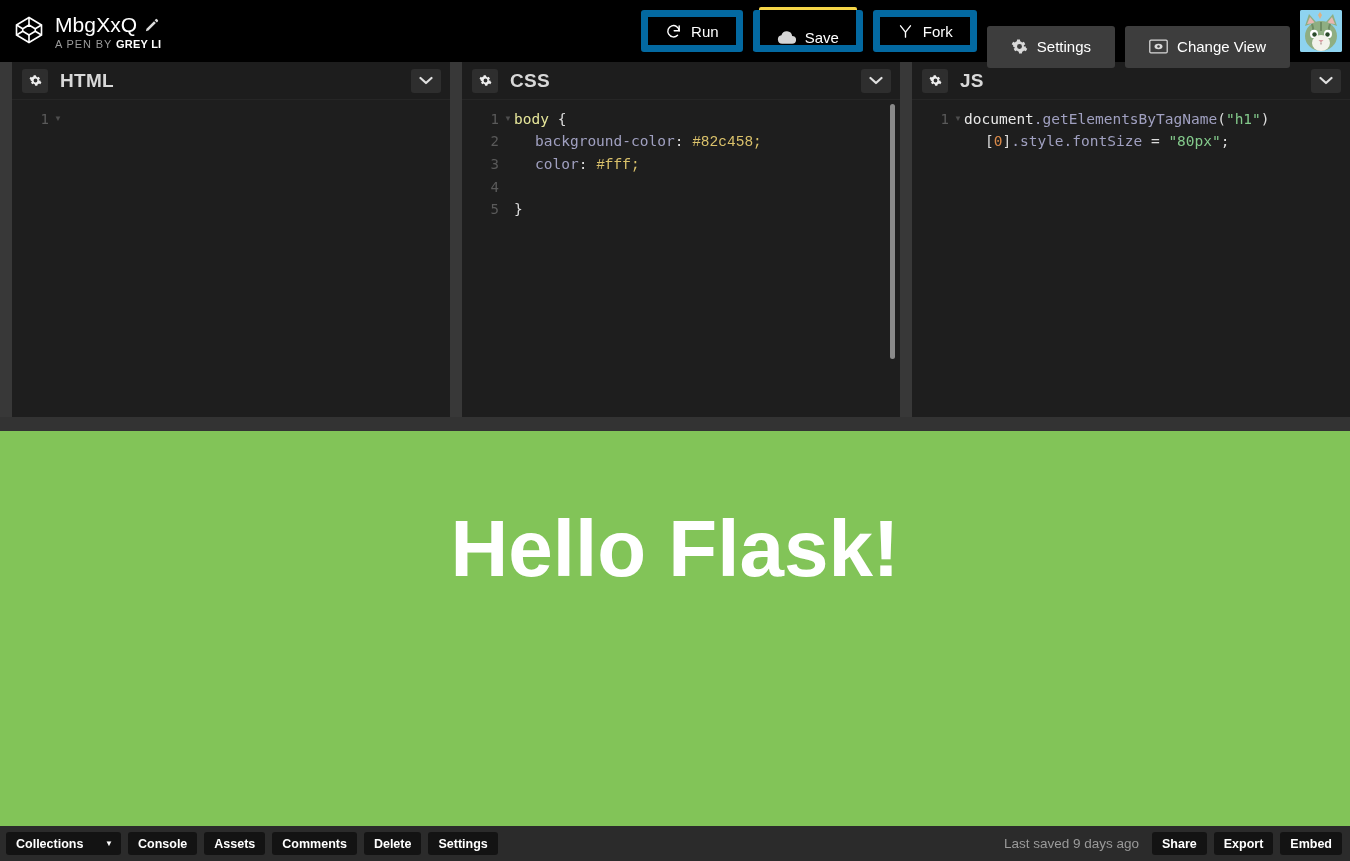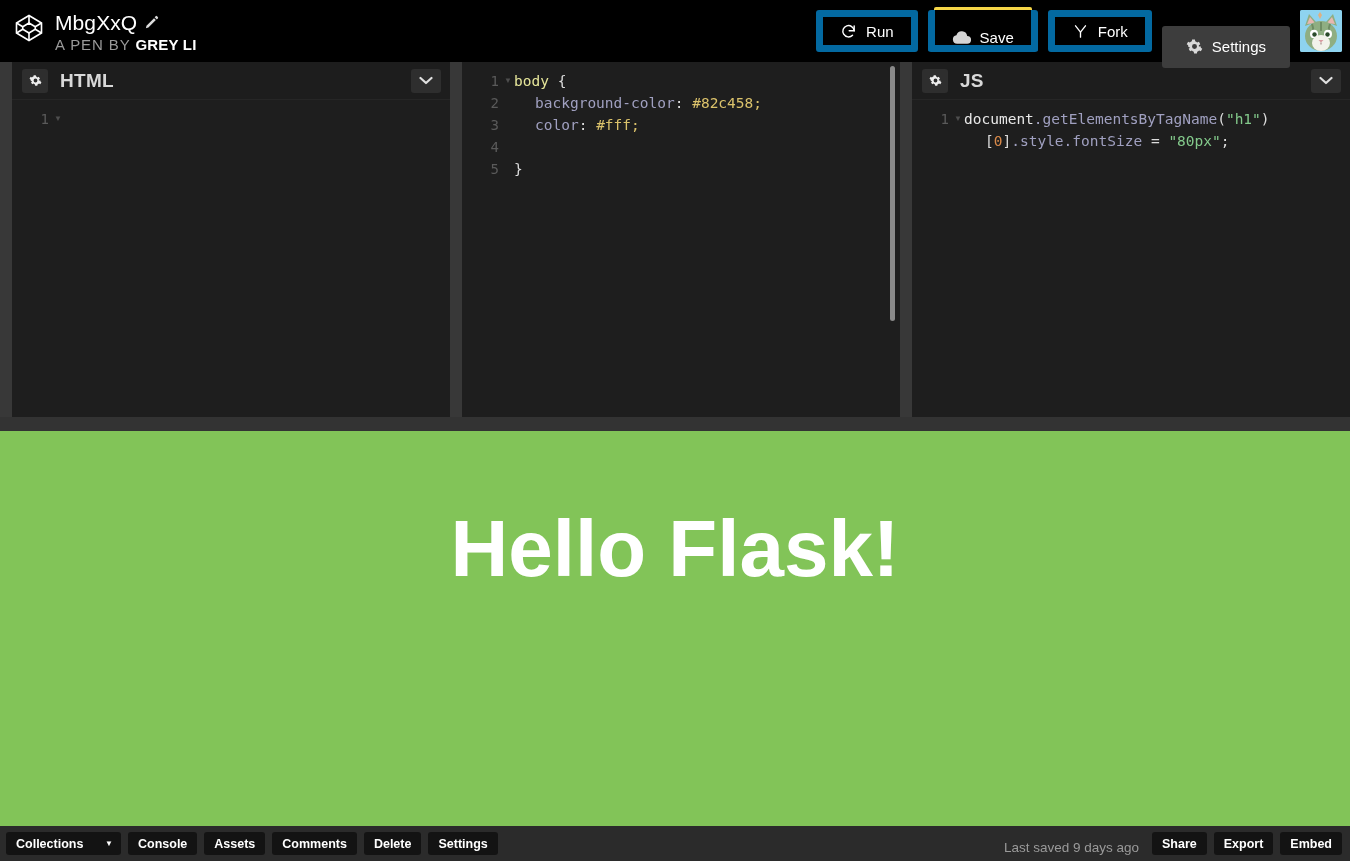--- a/index.html
+++ b/index.html
@@ -16,21 +16,21 @@
     height: 62px; background: #000; flex: 0 0 62px;
     display: flex; align-items: center; justify-content: space-between;
     padding: 0 8px 0 10px; position: relative;
   }
   .brand { display: flex; align-items: flex-start; gap: 11px; padding-left: 4px; }
   .logo-mark { width: 30px; height: 30px; margin-top: 3px; flex: 0 0 30px; }
   .brand-text { display: flex; flex-direction: column; gap: 1px; padding-top: 1px; }
   .pen-title-row { display: flex; align-items: center; gap: 7px; }
   .pen-title { font-size: 21px; color: #fff; font-weight: 400; letter-spacing: .1px; }
   .pen-edit-icon { width: 15px; height: 15px; display: inline-block; opacity: .95; }
-  .pen-by { font-size: 15px; color: #9a9a9a; letter-spacing: .9px; text-transform: uppercase; text-align: right; }
+  .pen-by { font-size: 11px; color: #9a9a9a; letter-spacing: .9px; text-transform: uppercase; text-align: right; }
   .pen-by b { color: #fff; font-weight: 700; letter-spacing: .2px; }
 
   .header-actions { display: flex; align-items: center; gap: 10px; }
   .btn {
     height: 42px; display: flex; align-items: center; gap: 9px;
     padding: 0 17px; border-radius: 3px; font-size: 15px; color: #fff;
     background: #000; border: 7px solid #0369a1; cursor: pointer; white-space: nowrap;
   }
   .btn.soft { background: #3d3d3d; border-color: #3d3d3d; margin-top: 31px; }
   .btn.save { position: relative; border-top: none; padding-top: 19px; }
@@ -75,21 +75,21 @@
   }
   .fold { width: 10px; flex: 0 0 10px; color: #4e4e4e; font-size: 8px; line-height: 22px; }
   .code-text {
     flex: 1 1 auto; font-family: "DejaVu Sans Mono", monospace;
     font-size: 14.5px; color: #e8e8e8; white-space: pre-wrap; word-break: break-word;
     padding-right: 18px;
   }
   .tag    { color: #c8a05a; }
   .sel    { color: #e6e69a; }
   .prop   { color: #a0a0c0; }
-  .val    { color: #dbc26b; }
+  .val    { color: #dbc26b; font-family: Liberation Mono, monospace; }
   .punc   { color: #dcdcdc; }
   .str    { color: #83c98b; }
   .num    { color: #d98a4a; }
   .plain  { color: #e8e8e8; }
   .ind1 { padding-left: 1.45em; }
   .ind-wrap { padding-left: 1.45em; }
 
   .pane-scrollbar {
     position: absolute; right: 5px; top: 4px; width: 5px; height: 255px;
     background: #8a8a8a; border-radius: 3px; cursor: pointer;
@@ -108,21 +108,21 @@
     font-size: 80px; font-weight: 700; color: #fff; text-align: center;
     margin-top: 72px; width: 100%;
   }
 
   
   .footer {
     height: 35px; flex: 0 0 35px; background: #2b2b2b;
     display: flex; align-items: center; justify-content: space-between;
     padding: 0 8px 0 6px;
   }
-  .footer-left, .footer-right { display: flex; align-items: flex-end; gap: 7px; }
+  .footer-left, .footer-right { display: flex; align-items: center; gap: 7px; }
   .fbtn {
     height: 23px; background: #131313; border: none; border-radius: 3px;
     color: #fff; font-size: 12.5px; font-weight: 700; padding: 0 10px;
     display: flex; align-items: center; cursor: pointer;
     font-family: "Liberation Sans", sans-serif;
   }
   .fbtn.collections { width: 115px; justify-content: space-between; padding-right: 8px; }
   .caret { font-size: 8px; color: #fff; }
   .saved-txt { font-size: 13.5px; color: #9a9a9a; margin-right: 6px; }
 </style>
@@ -196,20 +196,30 @@
 
       <button class="btn soft">
         <span>
           <svg width="17" height="17" viewBox="0 0 24 24" fill="#d9d9d9">
             <path d="M12 8.5a3.5 3.5 0 1 0 0 7 3.5 3.5 0 0 0 0-7zm9 3.5c0 .6-.05 1.1-.13 1.6l2.1 1.6-2 3.5-2.5-1a7.6 7.6 0 0 1-2.7 1.6l-.4 2.6h-4l-.4-2.6a7.6 7.6 0 0 1-2.7-1.6l-2.5 1-2-3.5 2.1-1.6A8 8 0 0 1 3 12c0-.6.05-1.1.13-1.6L1 8.8l2-3.5 2.5 1a7.6 7.6 0 0 1 2.7-1.6l.4-2.6h4l.4 2.6c1 .3 1.9.9 2.7 1.6l2.5-1 2 3.5-2.1 1.6c.08.5.13 1 .13 1.6z"></path>
           </svg>
         </span>
         <span>Settings</span>
       </button>
 
+      <button class="btn soft">
+        <span>
+          <svg width="19" height="15" viewBox="0 0 24 18" fill="none" stroke="#d9d9d9" stroke-width="1.6">
+            <rect x="1" y="1" width="22" height="16" rx="1.5"></rect>
+            <ellipse cx="12" cy="9" rx="5" ry="3.4" fill="#d9d9d9" stroke="none"></ellipse>
+            <circle cx="12" cy="9" r="1.6" fill="#3d3d3d" stroke="none"></circle>
+          </svg>
+        </span>
+        <span>Change View</span>
+      </button>
 
       <span class="avatar">
         <svg width="42" height="42" viewBox="0 0 42 42">
           <rect width="42" height="42" fill="#8ed3ef"></rect>
           <path d="M20 2 l2 3 -2 4 -2-4z" fill="#e0b080"></path>
           <path d="M5 16 L9 4 L16 12 Z" fill="#8fae82"></path>
           <path d="M37 16 L33 4 L26 12 Z" fill="#8fae82"></path>
           <path d="M7 14 L10 7 L15 13 Z" fill="#e8b7b0"></path>
           <path d="M35 14 L32 7 L27 13 Z" fill="#e8b7b0"></path>
           <ellipse cx="21" cy="26" rx="16" ry="15" fill="#8fae82"></ellipse>
@@ -251,20 +261,35 @@
         <div class="code-line">
           <span class="lineno">1</span>
           <span class="fold">▼</span>
         </div>
       </div>
     </div>
 
     <div class="gutter-v"></div>
 
     <div class="pane">
+      <div class="pane-head">
+        <div class="pane-head-left">
+          <span class="pane-gear">
+            <svg width="13" height="13" viewBox="0 0 24 24" fill="#efefef">
+              <path d="M12 8.5a3.5 3.5 0 1 0 0 7 3.5 3.5 0 0 0 0-7zm9 3.5c0 .6-.05 1.1-.13 1.6l2.1 1.6-2 3.5-2.5-1a7.6 7.6 0 0 1-2.7 1.6l-.4 2.6h-4l-.4-2.6a7.6 7.6 0 0 1-2.7-1.6l-2.5 1-2-3.5 2.1-1.6A8 8 0 0 1 3 12c0-.6.05-1.1.13-1.6L1 8.8l2-3.5 2.5 1a7.6 7.6 0 0 1 2.7-1.6l.4-2.6h4l.4 2.6c1 .3 1.9.9 2.7 1.6l2.5-1 2 3.5-2.1 1.6c.08.5.13 1 .13 1.6z"></path>
+            </svg>
+          </span>
+          <span class="pane-title">CSS</span>
+        </div>
+        <span class="pane-chevron">
+          <svg width="14" height="9" viewBox="0 0 14 9" fill="none" stroke="#e0e0e0" stroke-width="2.2" stroke-linecap="round" stroke-linejoin="round">
+            <polyline points="1.5,2 7,7 12.5,2"></polyline>
+          </svg>
+        </span>
+      </div>
       <div class="code-area">
         <div class="code-line">
           <span class="lineno">1</span>
           <span class="fold">▼</span>
           <span class="code-text"><span class="sel">body</span> <span class="punc">{</span></span>
         </div>
         <div class="code-line">
           <span class="lineno">2</span>
           <span class="fold"></span>
           <span class="code-text ind1"><span class="prop">background-color</span><span class="punc">:</span> <span class="val">#82c458</span><span class="val">;</span></span>

